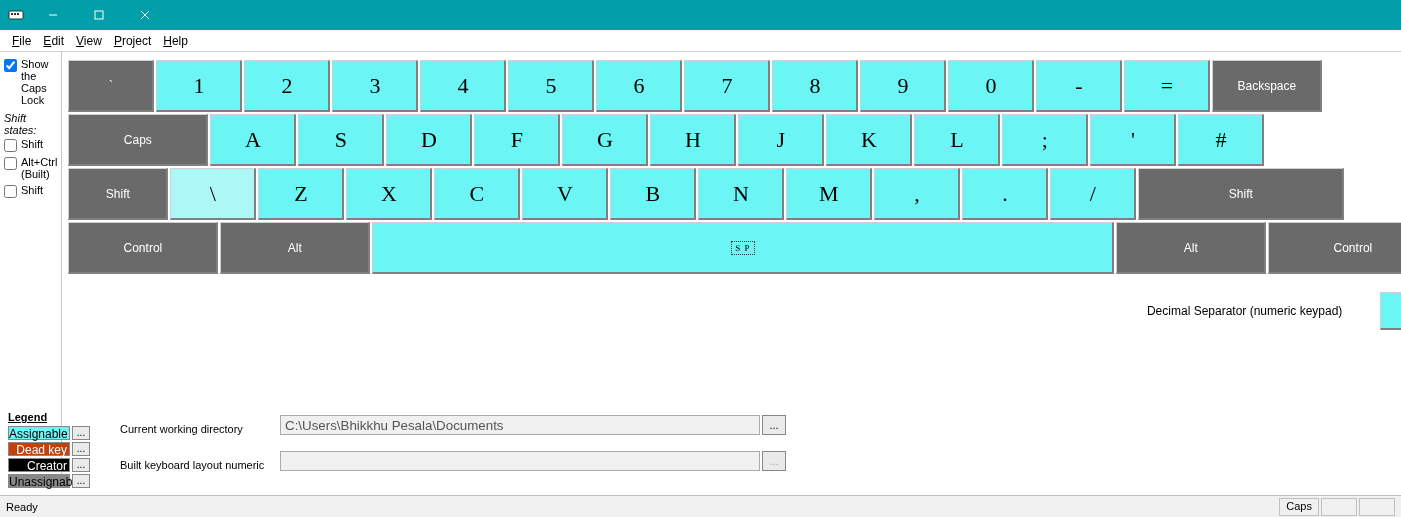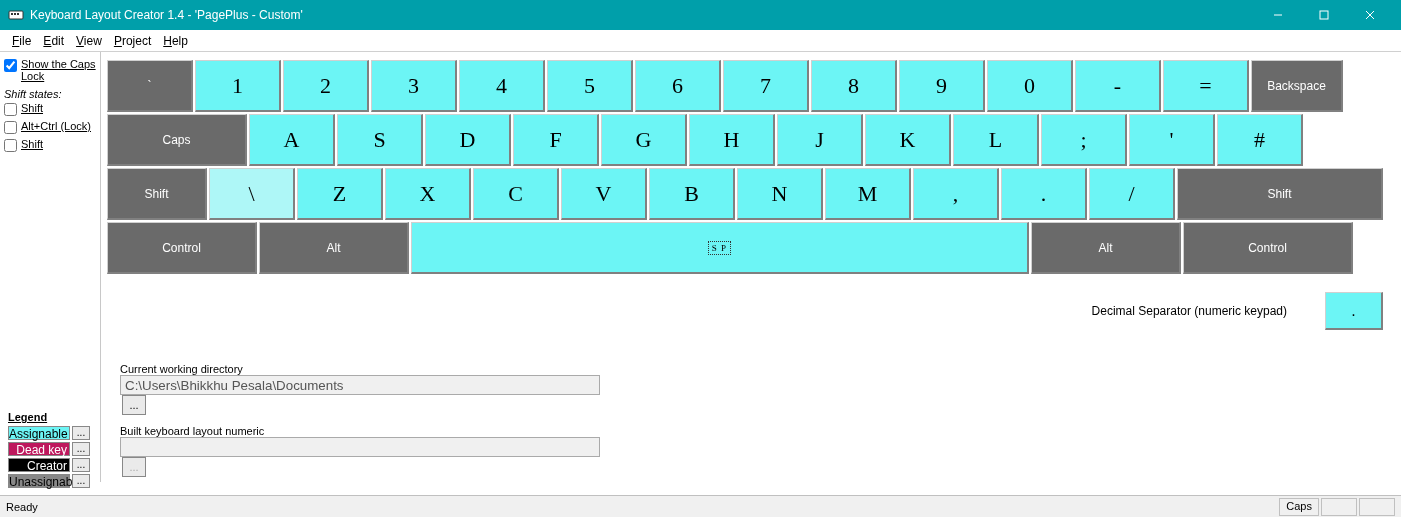--- a/index.html
+++ b/index.html
@@ -11,21 +11,21 @@
   .titlebar .wbtns { display: flex; }
   .titlebar .wbtn { width: 46px; height: 30px; display: flex; align-items: center; justify-content: center; }
   .titlebar .wbtn svg { stroke: #fff; stroke-width: 1; fill: none; }
 
   .menubar { background: #fff; height: 22px; display: flex; align-items: center; padding: 0 6px; border-bottom: 1px solid #d0d0d0; }
   .menubar .mitem { padding: 2px 6px; cursor: default; }
   .menubar .mitem u { text-decoration: underline; }
 
   .workspace { display: flex; height: 430px; }
   .leftpanel { width: 108px; padding: 6px 4px; border-right: 1px solid #c8c8c8; }
-  .cb { display: flex; align-items: flex-start; margin-bottom: 4px; font-size: 11px; text-decoration: underline; }
+  .cb { display: flex; align-items: flex-start; margin-bottom: 4px; font-size: 11px; }
   .cb input { margin-right: 4px; margin-top: 1px; }
   .leftpanel .lbl { font-size: 11px; margin: 6px 0 2px 0; display: block; font-style: italic; }
 
   .kbarea { flex: 1; padding: 8px 16px 4px 6px; background: #fff; position: relative; }
   .krow { display: flex; margin-bottom: 2px; }
   .key { height: 52px; border: 1px solid #d0d0d0; border-right: 2px solid #808080; border-bottom: 2px solid #808080; display: flex; align-items: center; justify-content: center; font-family: "Old English Text MT", serif; font-size: 22px; margin-right: 2px; cursor: pointer; }
   .key.gray { background: #6a6a6a; color: #fff; font-family: "Segoe UI", sans-serif; font-size: 12px; }
   .key.cyan { background: #6cf5f5; color: #000; }
   .key.pale { background: #aef7f7; color: #000; }
   .spkey { font-family: "Segoe UI"; font-size: 9px; border: 1px dotted #333; padding: 1px 3px; letter-spacing: 1px; }
@@ -34,41 +34,40 @@
   .decrow .dlbl { font-size: 12px; margin-right: 12px; }
   .decrow .dkey { width: 58px; height: 38px; background: #6cf5f5; border: 1px solid #d0d0d0; border-right: 2px solid #808080; border-bottom: 2px solid #808080; display: flex; align-items: center; justify-content: center; font-size: 16px; }
 
   .legendbox { position: absolute; left: 8px; bottom: 28px; }
   .legendbox .title { font-size: 11px; font-weight: bold; text-decoration: underline; margin-bottom: 2px; }
   .legrow { display: flex; align-items: center; height: 16px; }
   .legc { width: 62px; height: 14px; text-align: right; padding-right: 2px; font-size: 12px; border: 1px solid #888; }
   .legbtn { width: 18px; height: 14px; border: 1px solid #888; background: #eaeaea; font-size: 10px; text-align: center; margin-left: 2px; line-height: 12px; }
 
   .paths { position: absolute; left: 120px; bottom: 30px; font-size: 11px; }
-  .paths .prow { display: flex; align-items: flex-start; margin-bottom: 10px; flex-direction: column; }
+  .paths .prow { display: flex; align-items: flex-end; margin-bottom: 16px; }
   .paths .plabel { width: 160px; }
   .paths .pinput { width: 480px; height: 20px; border: 1px solid #aaa; background: #f0f0f0; padding: 0 4px; color: #555; }
   .paths .pbtn { width: 24px; height: 20px; border: 1px solid #888; background: #eaeaea; margin-left: 2px; text-align: center; line-height: 18px; font-size: 11px; }
   .paths .pbtn.dis { color: #aaa; }
 
   .statusbar { position: absolute; left: 0; right: 0; bottom: 0; height: 22px; border-top: 1px solid #c0c0c0; display: flex; align-items: center; padding: 0 6px; font-size: 11px; background: #f0f0f0; }
   .statusbar .sfill { flex: 1; }
   .statusbar .scell { border: 1px solid #c0c0c0; padding: 1px 6px; margin-left: 2px; min-width: 36px; height: 18px; }
 </style>
 </head>
 <body>
 
 <div class="titlebar">
   <svg class="ticon" viewBox="0 0 16 16">
       <rect x="1" y="4" width="14" height="8" rx="1" fill="#fff" stroke="#333"></rect>
       <rect x="3" y="6" width="2" height="2" fill="#333"></rect>
       <rect x="6" y="6" width="2" height="2" fill="#333"></rect>
       <rect x="9" y="6" width="2" height="2" fill="#333"></rect>
     </svg>
-  <span class="title">Keyboard Layout Creator 1.4 - 'PagePlus - Custom'</span>
   <div class="wbtns">
     <div class="wbtn">
         <svg width="10" height="10">
           <line x1="1" y1="5" x2="9" y2="5"></line>
         </svg>
       </div>
     <div class="wbtn">
         <svg width="10" height="10">
           <rect x="1" y="1" width="8" height="8"></rect>
         </svg>
@@ -97,21 +96,21 @@
       <input type="checkbox" checked="" style="">
       <span>Show the Caps Lock</span>
     </label>
     <span class="lbl">Shift states:</span>
     <label class="cb">
       <input type="checkbox" style="">
       <span>Shift</span>
     </label>
     <label class="cb">
       <input type="checkbox" style="">
-      <span>Alt+Ctrl (Lock)</span>
+      <span>Alt+Ctrl (Built)</span>
     </label>
     <label class="cb">
       <input type="checkbox" style="">
       <span>Shift</span>
     </label>
   </div>
 
   <div class="kbarea">
 
     <div class="krow">
@@ -121,21 +120,21 @@
       <div class="key cyan" style="width:86px">3</div>
       <div class="key cyan" style="width:86px">4</div>
       <div class="key cyan" style="width:86px">5</div>
       <div class="key cyan" style="width:86px">6</div>
       <div class="key cyan" style="width:86px">7</div>
       <div class="key cyan" style="width:86px">8</div>
       <div class="key cyan" style="width:86px">9</div>
       <div class="key cyan" style="width:86px">0</div>
       <div class="key cyan" style="width:86px">-</div>
       <div class="key cyan" style="width:86px">=</div>
-      <div class="key gray" style="width:92px">Backspace</div>
+      <div class="key gray" style="width:110px">Backspace</div>
     </div>
 
 
     <div class="krow">
       <div class="key gray" style="width:140px">Caps</div>
       <div class="key cyan" style="width:86px">A</div>
       <div class="key cyan" style="width:86px">S</div>
       <div class="key cyan" style="width:86px">D</div>
       <div class="key cyan" style="width:86px">F</div>
       <div class="key cyan" style="width:86px">G</div>
@@ -160,21 +159,21 @@
       <div class="key cyan" style="width:86px">M</div>
       <div class="key cyan" style="width:86px">,</div>
       <div class="key cyan" style="width:86px">.</div>
       <div class="key cyan" style="width:86px">/</div>
       <div class="key gray" style="width:206px">Shift</div>
     </div>
 
     <div class="krow">
       <div class="key gray" style="width:150px">Control</div>
       <div class="key gray" style="width:150px">Alt</div>
-      <div class="key cyan" style="width:618px">
+      <div class="key cyan" style="width:742px">
           <span class="spkey">S P</span>
         </div>
       <div class="key gray" style="width:150px">Alt</div>
       <div class="key gray" style="width:170px">Control</div>
     </div>
 
     <div class="decrow">
       <span class="dlbl">Decimal Separator (numeric keypad)</span>
       <div class="dkey">.</div>
     </div>
@@ -182,21 +181,21 @@
   </div>
 </div>
 
 <div class="legendbox">
   <div class="title">Legend</div>
   <div class="legrow">
     <div class="legc" style="background:#6cf5f5;color:#000">Assignable</div>
     <div class="legbtn">...</div>
   </div>
   <div class="legrow">
-    <div class="legc" style="background:#be185d;color:#fff">Dead key</div>
+    <div class="legc" style="background:#c2410c;color:#fff">Dead key</div>
     <div class="legbtn">...</div>
   </div>
   <div class="legrow">
     <div class="legc" style="background:#000;color:#fff">Creator Text</div>
     <div class="legbtn">...</div>
   </div>
   <div class="legrow">
     <div class="legc" style="background:#888;color:#000">Unassignable</div>
     <div class="legbtn">...</div>
   </div>

